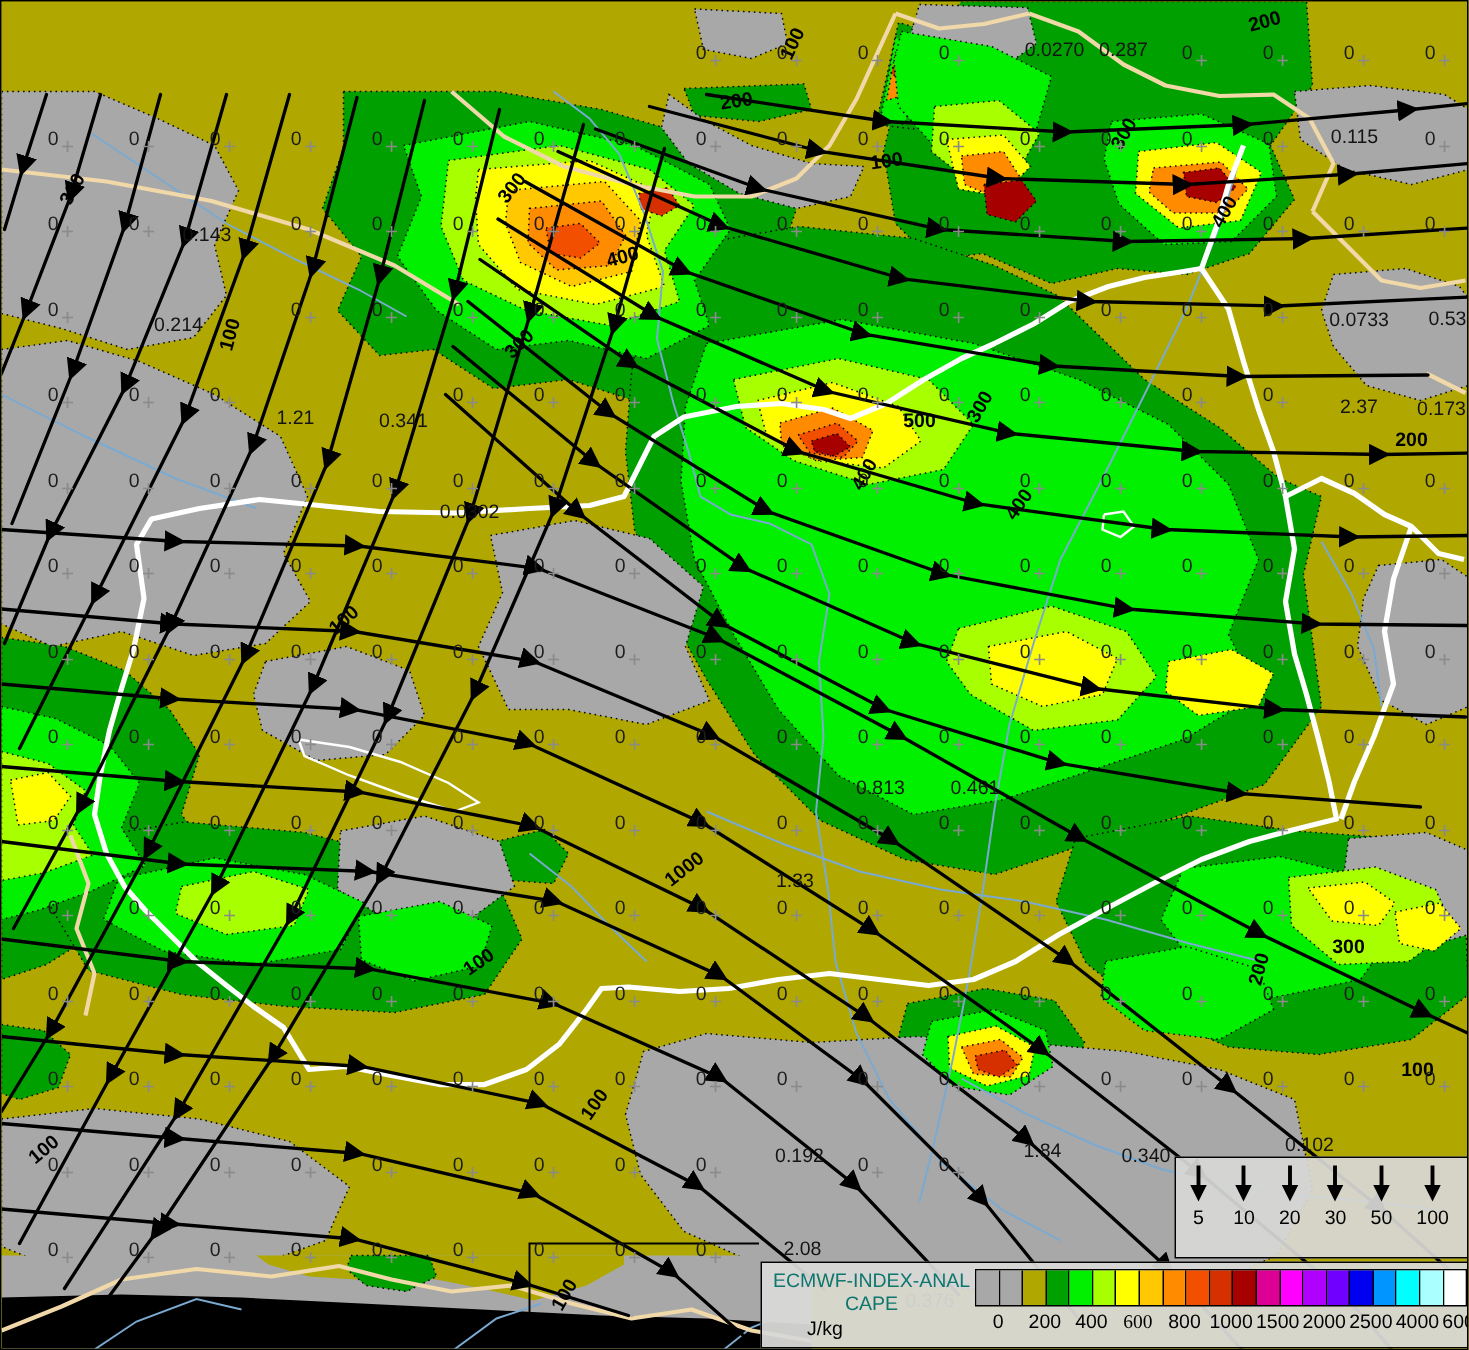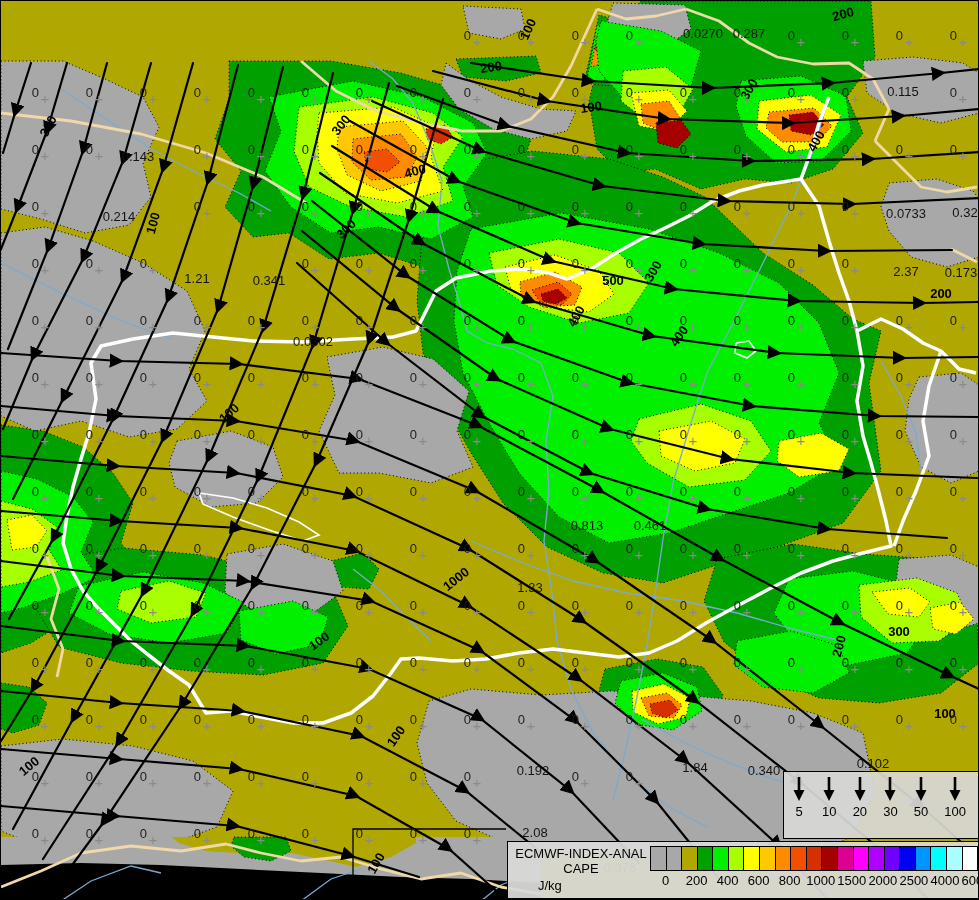--- a/index.html
+++ b/index.html
@@ -23,21 +23,21 @@
   #synop-label{width:54px;padding-top:5px;padding-left:5px;box-sizing:border-box;}
   .synop-label-line{font-size:13px;color:#000;line-height:16px;}
   #synop-arrows{flex:1;display:flex;justify-content:space-around;align-items:flex-start;padding:4px 4px 0 0;}
   .arrow-cell{display:flex;flex-direction:column;align-items:center;}
   .arrow-cell svg{display:block;}
   .speed-label{font-size:13px;color:#000;margin-top:2px;}
   
   #cape-box{position:absolute;left:506px;top:840px;width:473px;height:58px;background:rgba(216,216,214,0.95);
             border:1px solid #000;z-index:5;box-sizing:border-box;}
   #cape-titles{position:absolute;left:4px;top:4px;width:138px;text-align:center;}
-  .cape-title-line{font-size:13px;color:#000000;line-height:15px;white-space:nowrap;}
+  .cape-title-line{font-size:13px;color:#0f766e;line-height:15px;white-space:nowrap;}
   #cape-unit{position:absolute;left:30px;top:36px;font-size:13px;color:#000;}
   #cape-swatches{position:absolute;left:142px;top:4px;width:326px;height:23px;display:flex;border:1px solid #000;}
   .cape-swatch{flex:1;border-right:1px solid #000;}
   .cape-swatch:last-child{border-right:none;}
   #cape-ticks{position:absolute;left:142px;top:29px;width:326px;height:18px;}
   .cape-tick{position:absolute;top:2px;font-size:13px;color:#000;transform:translateX(-50%);}
 </style>
 </head>
 <body>
 
@@ -221,21 +221,21 @@
   <div id="labels-layer">
       <span class="val" style="left: 137px; top: 155px;">0.143</span>
       <span class="val" style="left: 118px; top: 215px;">0.214</span>
       <span class="val" style="left: 196px; top: 277px;">1.21</span>
       <span class="val" style="left: 268px; top: 279px;">0.341</span>
       <span class="val" style="left: 312px; top: 340px;">0.0302</span>
       <span class="val" style="left: 702px; top: 32px;">0.0270</span>
       <span class="val" style="left: 748px; top: 32px;">0.287</span>
       <span class="val" style="left: 902px; top: 90px;">0.115</span>
       <span class="val" style="left: 905px; top: 212px;">0.0733</span>
-      <span class="val" style="left: 964px; top: 211px;">0.32</span>
+      <span class="val" style="left: 964px; top: 211px;">0.53</span>
       <span class="val" style="left: 905px; top: 270px;">2.37</span>
       <span class="val" style="left: 960px; top: 271px;">0.173</span>
       <span class="val" style="left: 586px; top: 524px;">0.813</span>
       <span class="val" style="left: 649px; top: 524px;">0.461</span>
       <span class="val" style="left: 529px; top: 586px;">1.33</span>
       <span class="val" style="left: 532px; top: 769px;">0.192</span>
       <span class="val" style="left: 534px; top: 831px;">2.08</span>
       <span class="val" style="left: 619px; top: 866px;">0.376</span>
       <span class="val" style="left: 694px; top: 766px;">1.84</span>
       <span class="val" style="left: 763px; top: 769px;">0.340</span>
@@ -821,21 +821,21 @@
         <div class="cape-swatch" style="background: rgb(0, 0, 240);"></div>
         <div class="cape-swatch" style="background: rgb(0, 149, 255);"></div>
         <div class="cape-swatch" style="background: rgb(0, 255, 255);"></div>
         <div class="cape-swatch" style="background: rgb(170, 255, 255);"></div>
         <div class="cape-swatch" style="background: rgb(255, 255, 255);"></div>
       </div>
     <div id="cape-ticks">
         <span class="cape-tick" style="left: 4.7619%;">0</span>
         <span class="cape-tick" style="left: 14.2857%;">200</span>
         <span class="cape-tick" style="left: 23.8095%;">400</span>
-        <span class="cape-tick" style="left: 33.3333%;">600</span>
+        <span class="cape-tick" style="left: 33.3333%; font-family: Liberation Serif, serif;">600</span>
         <span class="cape-tick" style="left: 42.8571%;">800</span>
         <span class="cape-tick" style="left: 52.381%;">1000</span>
         <span class="cape-tick" style="left: 61.9048%;">1500</span>
         <span class="cape-tick" style="left: 71.4286%;">2000</span>
         <span class="cape-tick" style="left: 80.9524%;">2500</span>
         <span class="cape-tick" style="left: 90.4762%; text-align: right;">4000</span>
         <span class="cape-tick" style="left: 100%;">6000</span>
       </div>
   </div>
 

